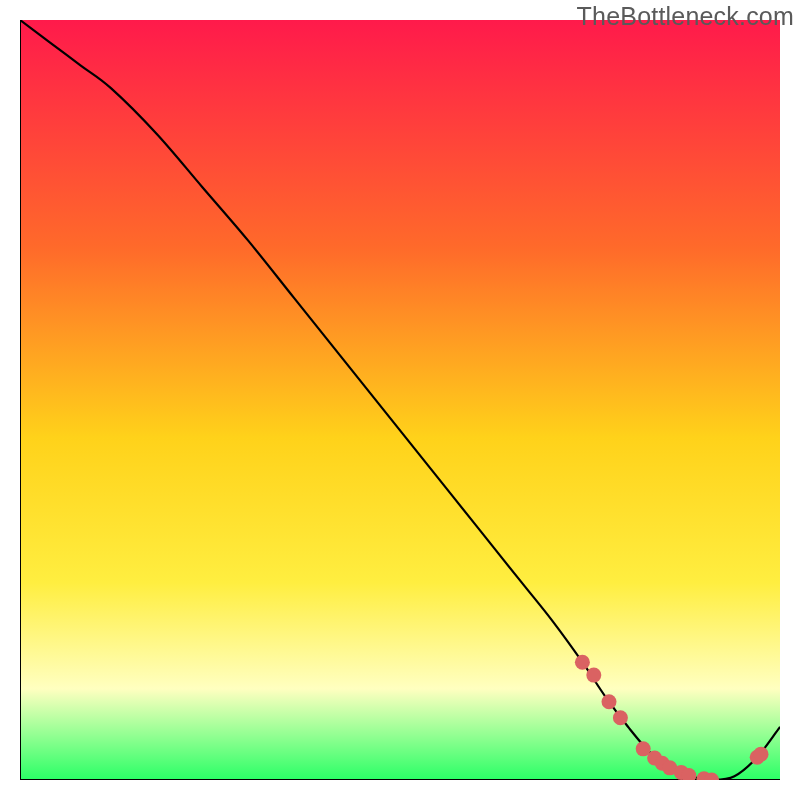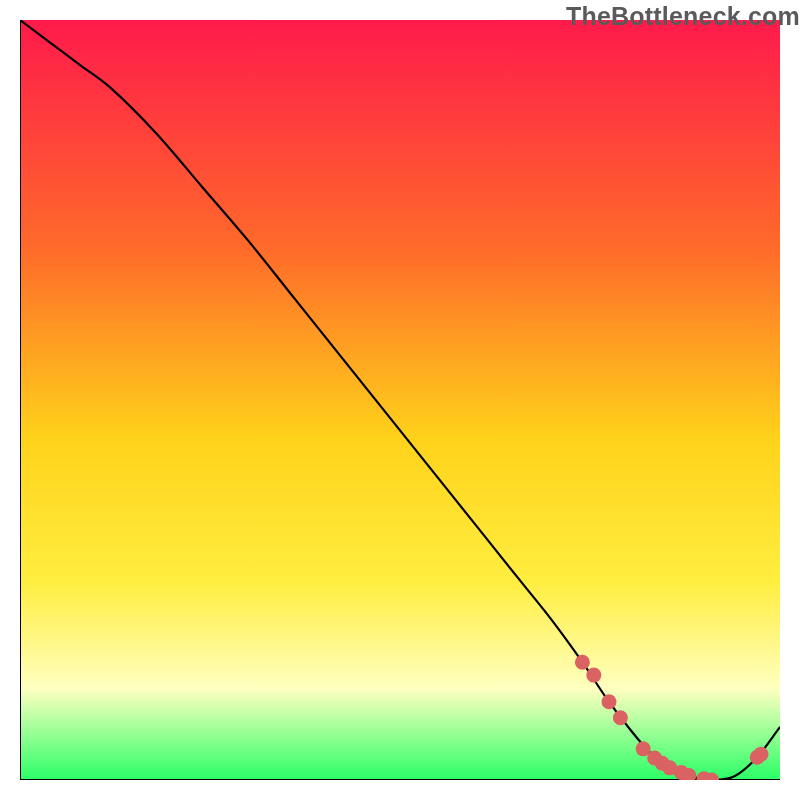--- a/index.html
+++ b/index.html
@@ -12,24 +12,24 @@
     font-family: Arial, Helvetica, sans-serif;
   }
   .wrap {
     position: relative;
     width: 800px;
     height: 800px;
   }
   .watermark {
     position: absolute;
     top: 2px;
-    right: 0;
+    right: 6px;
     font-size: 25px;
     color: #5a5a5a;
-    font-weight: 700;
+    font-weight: 400;
     letter-spacing: 0.2px;
     z-index: 10;
   }
   .plot {
     position: absolute;
     left: 20px;
     top: 20px;
     width: 760px;
     height: 760px;
     box-sizing: border-box;

